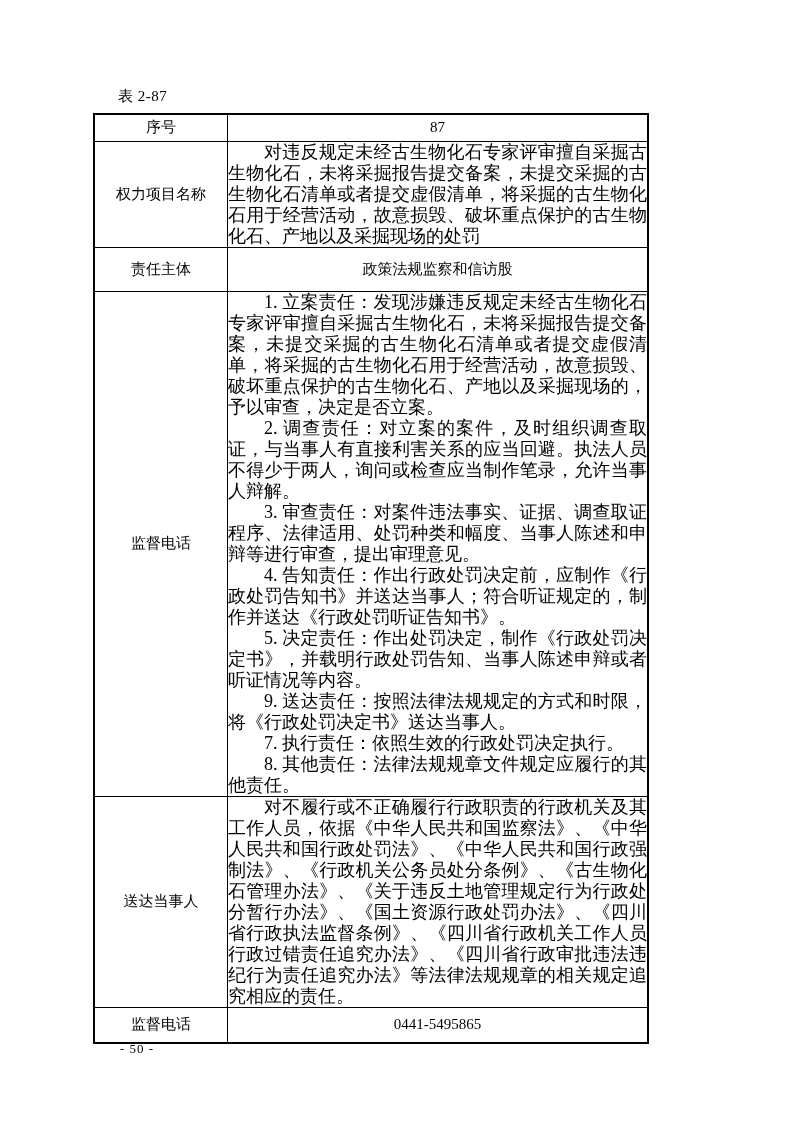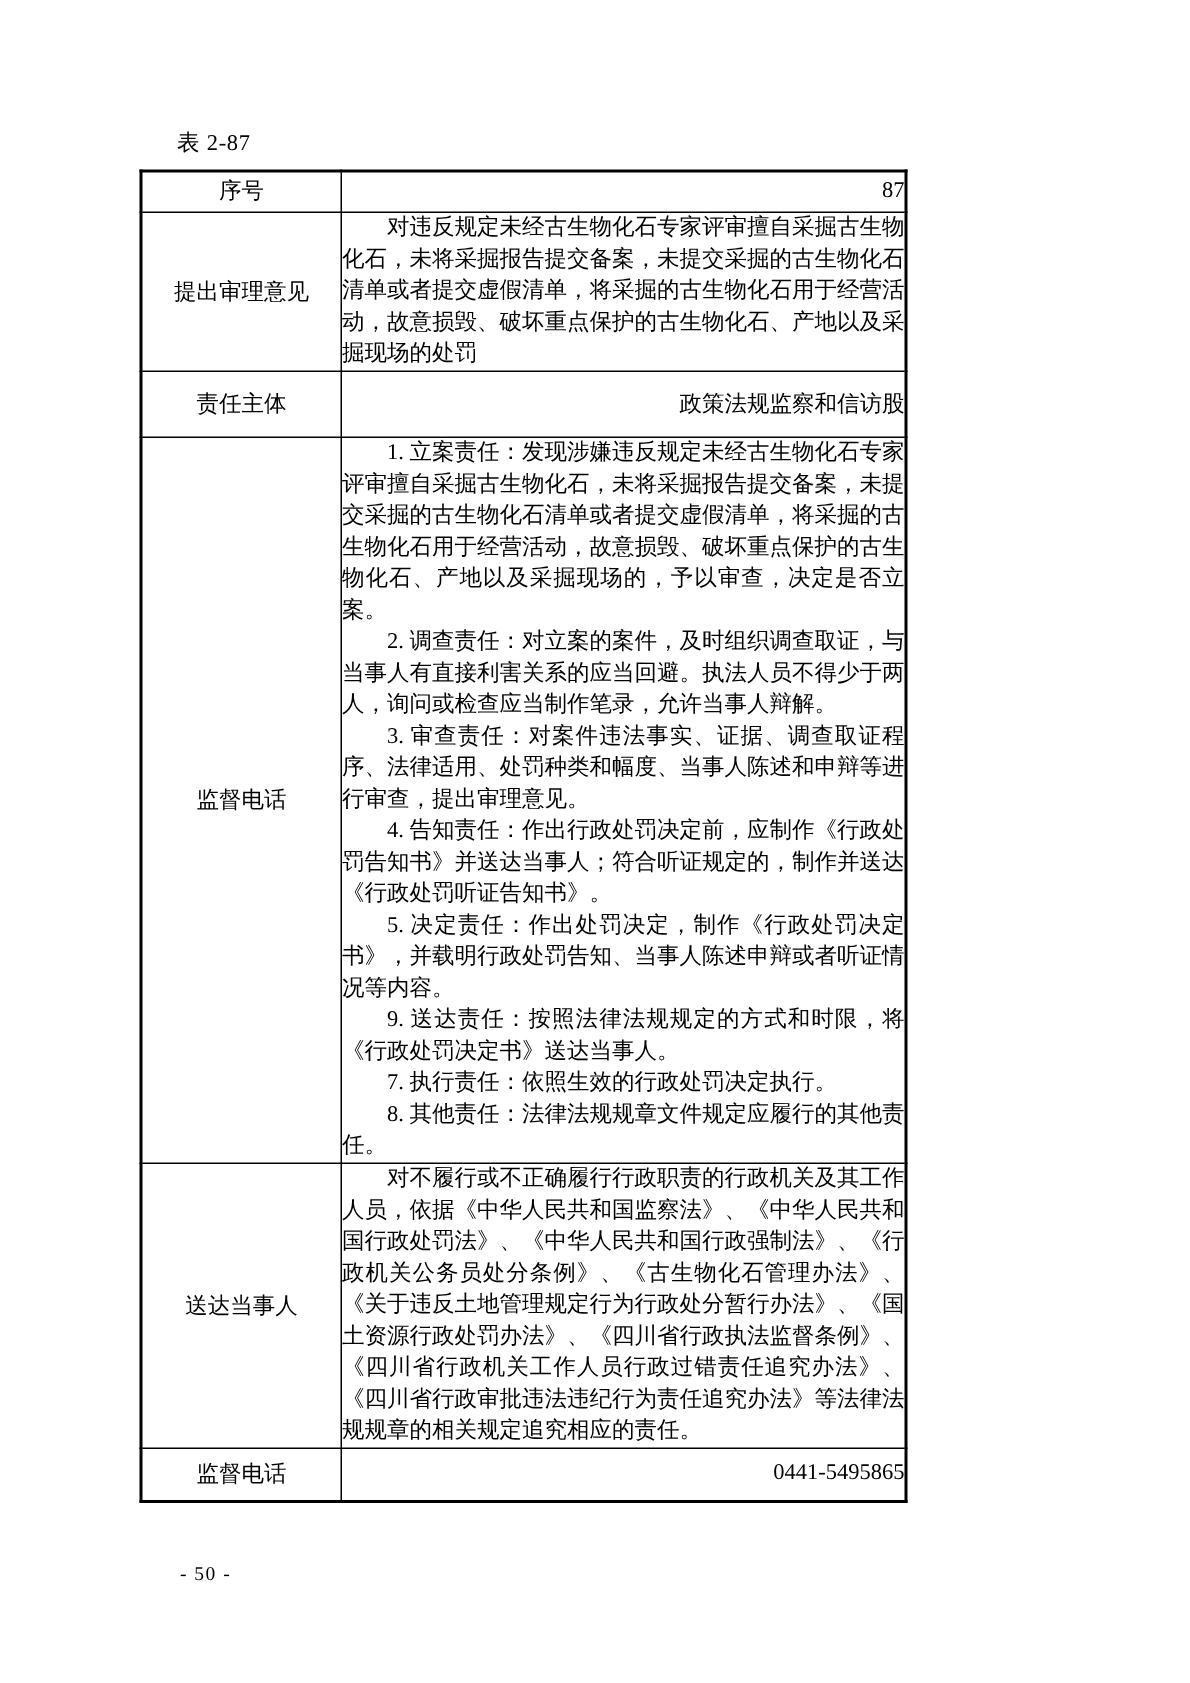--- a/index.html
+++ b/index.html
@@ -22,55 +22,55 @@
     top: 88px;
     font-size: 15px;
     line-height: 17px;
     letter-spacing: 0.5px;
     text-align: right;
   }
   table.power-table {
     position: absolute;
     left: 93px;
     top: 113px;
-    width: 512px;
+    width: 556px;
     border-collapse: collapse;
     table-layout: fixed;
     border: 2px solid #000000;
   }
   table.power-table td {
     border: 1px solid #000000;
     font-size: 15px;
     vertical-align: middle;
     padding: 0;
     overflow: hidden;
   }
   td.label-cell {
     width: 132px;
     text-align: center;
   }
   td.value-cell {
     padding: 1px 5px;
   }
   td.center-cell {
-    text-align: right;
+    text-align: center;
   }
   .r0 { height: 27px; }
   .r1 { height: 26px; }
   .r2 { height: 84px; }
   .r3 { height: 44px; }
   .r4 { height: 356px; }
   .r5 { height: 141px; }
   .r6 { height: 36px; margin-top: 24px; }
   td.value-cell p {
     margin: 0;
     text-align: justify;
     text-justify: inter-ideograph;
     text-indent: 2em;
-    font-size: 15px;
+    font-size: 18px;
     line-height: 21px;
   }
   .footer-page-number {
     position: absolute;
     left: 120px;
     top: 1041px;
     font-size: 13px;
     letter-spacing: 1px;
   }
 </style>
@@ -83,21 +83,21 @@
 
   <table class="power-table">
     <tbody>
         <tr class="r0">
       <td class="label-cell">序号</td>
       <td class="value-cell center-cell">87</td>
     </tr>
 
 
     <tr class="r2">
-      <td class="label-cell">提出审理意见</td>
+      <td class="label-cell">权力项目名称</td>
       <td class="value-cell">
         <p>对违反规定未经古生物化石专家评审擅自采掘古生物化石，未将采掘报告提交备案，未提交采掘的古生物化石清单或者提交虚假清单，将采掘的古生物化石用于经营活动，故意损毁、破坏重点保护的古生物化石、产地以及采掘现场的处罚</p>
       </td>
     </tr>
 
     <tr class="r3">
       <td class="label-cell">责任主体</td>
       <td class="value-cell center-cell">政策法规监察和信访股</td>
     </tr>
 

